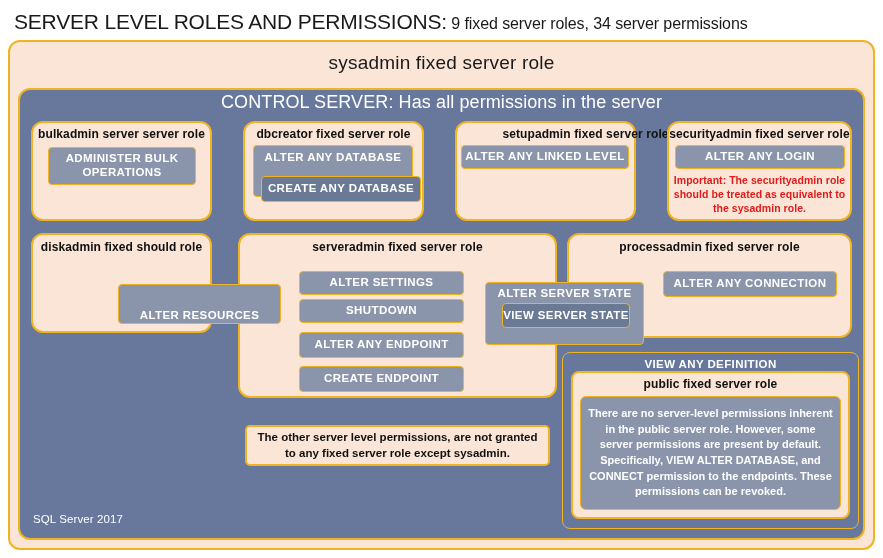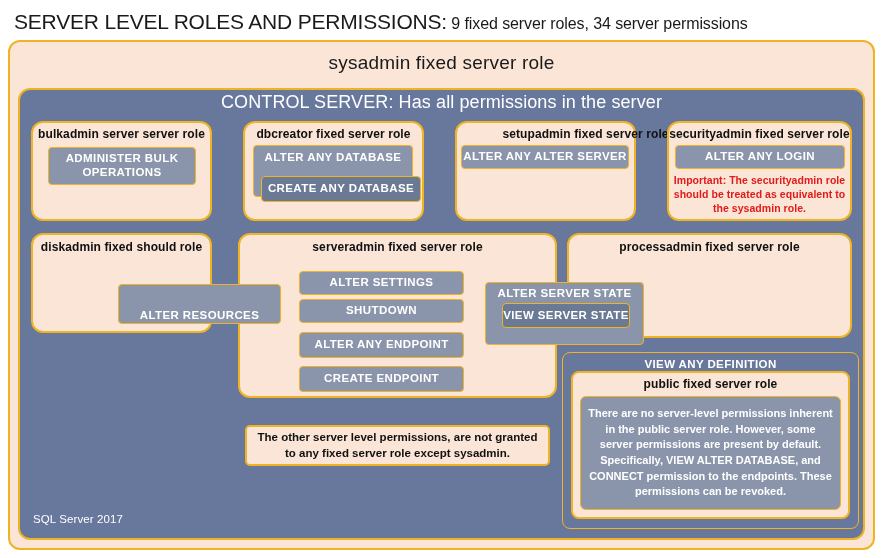--- a/index.html
+++ b/index.html
@@ -134,21 +134,21 @@
   <div class="chip" style="left:253px;top:145px;width:160px;height:52px;align-items:flex-start;padding-top:5px;">
     <span>ALTER ANY DATABASE</span>
   </div>
   <div class="chip dark" style="left:261px;top:176px;width:160px;height:26px;">
     <span>CREATE  ANY DATABASE</span>
   </div>
 
   <div class="peach" style="left:455px;top:121px;width:181px;height:100px;"></div>
   <div class="role-title" style="left:455px;top:127px;width:181px;padding-left:40px;">setupadmin fixed server role</div>
   <div class="chip" style="left:461px;top:145px;width:168px;height:24px;">
-    <span>ALTER ANY ALTER SERVER</span>
+    <span>ALTER ANY LINKED LEVEL</span>
   </div>
 
   <div class="peach" style="left:667px;top:121px;width:185px;height:100px;"></div>
   <div class="role-title" style="left:667px;top:127px;width:185px;">securityadmin fixed server role</div>
   <div class="chip" style="left:675px;top:145px;width:170px;height:24px;">
     <span>ALTER ANY LOGIN</span>
   </div>
   <div class="note-red" style="left:669px;top:174px;width:181px;">Important:  The securityadmin role should  be treated as equivalent to the sysadmin role.</div>
 
   <div class="peach" style="left:31px;top:233px;width:181px;height:100px;"></div>
@@ -177,20 +177,23 @@
     <span>CREATE  ENDPOINT</span>
   </div>
 
   <div class="chip" style="left:485px;top:282px;width:159px;height:63px;align-items:flex-start;padding-top:4px;">
     <span>ALTER SERVER STATE</span>
   </div>
   <div class="chip dark" style="left:502px;top:303px;width:128px;height:25px;">
     <span>VIEW SERVER STATE</span>
   </div>
 
+  <div class="chip" style="left:663px;top:271px;width:174px;height:26px;">
+    <span>ALTER ANY CONNECTION</span>
+  </div>
 
   <div class="slate" style="left:562px;top:352px;width:297px;height:177px;border-radius:8px;border-width:1.5px;"></div>
   <div class="panel-heading" style="left:562px;top:358px;width:297px;font-size:11.5px;font-weight:bold;letter-spacing:0.4px;">VIEW ANY DEFINITION</div>
 
   <div class="peach" style="left:571px;top:371px;width:279px;height:148px;border-radius:8px;"></div>
   <div class="role-title" style="left:571px;top:377px;width:279px;">public  fixed server role</div>
 
   <div id="public-desc" style="left:580px;top:396px;width:261px;height:114px;">There are no server-level permissions inherent in the public server role. However, some server permissions are present by default. Specifically, VIEW ALTER DATABASE, and CONNECT permission to the endpoints. These permissions can be revoked.</div>
 
   <div id="other-perms-note" style="left:245px;top:425px;width:305px;height:41px;">The other server level permissions, are not granted to any fixed server role except sysadmin.</div>

